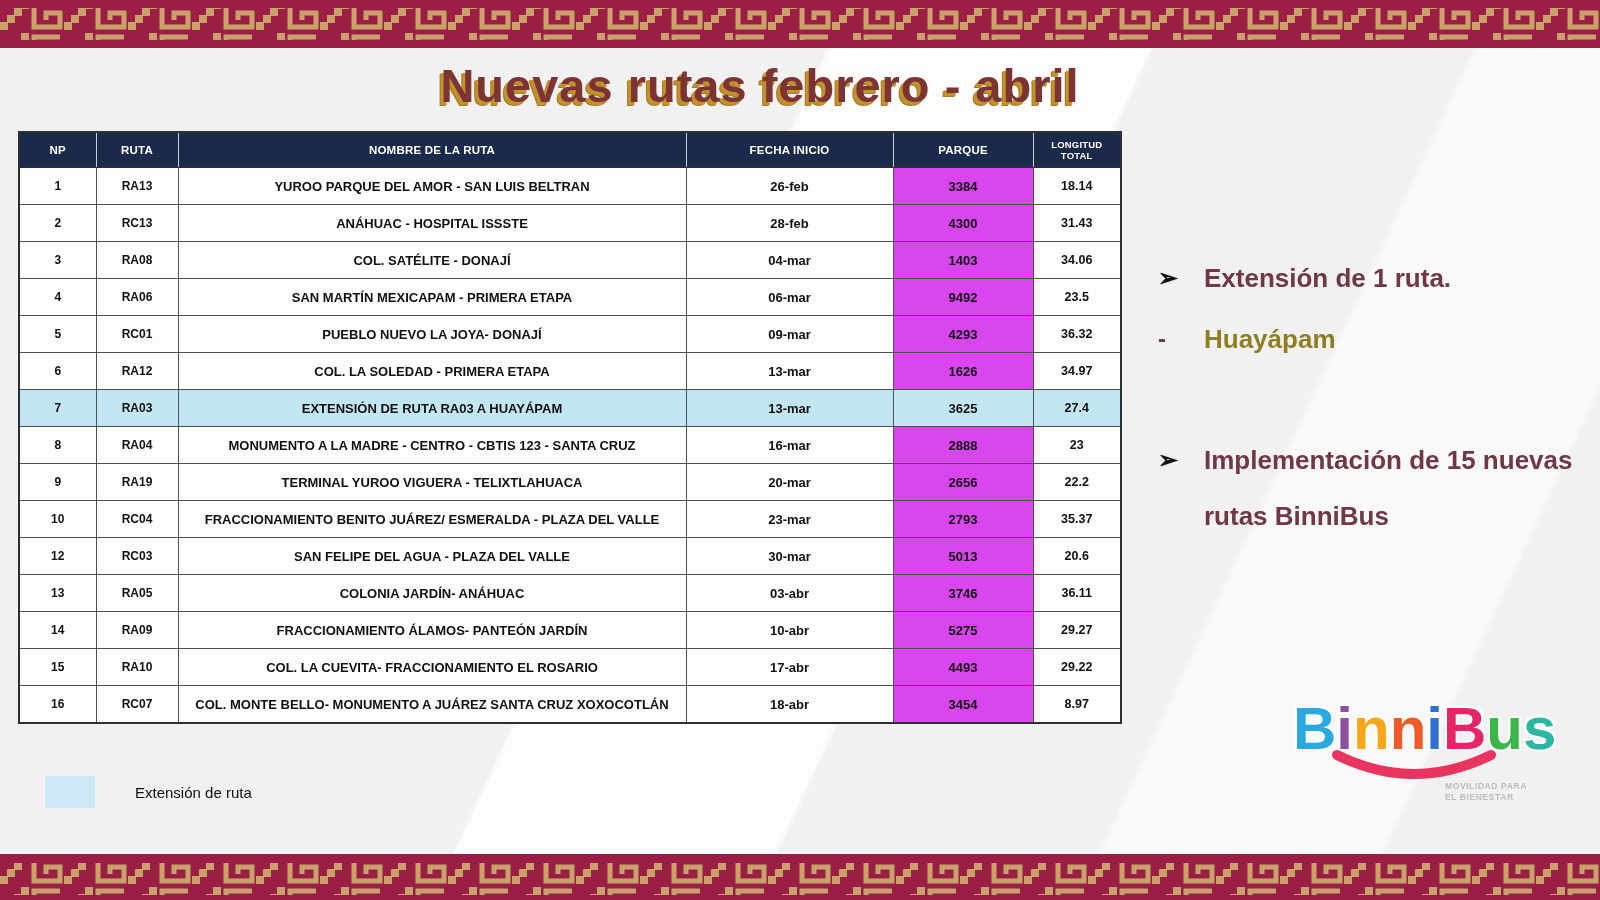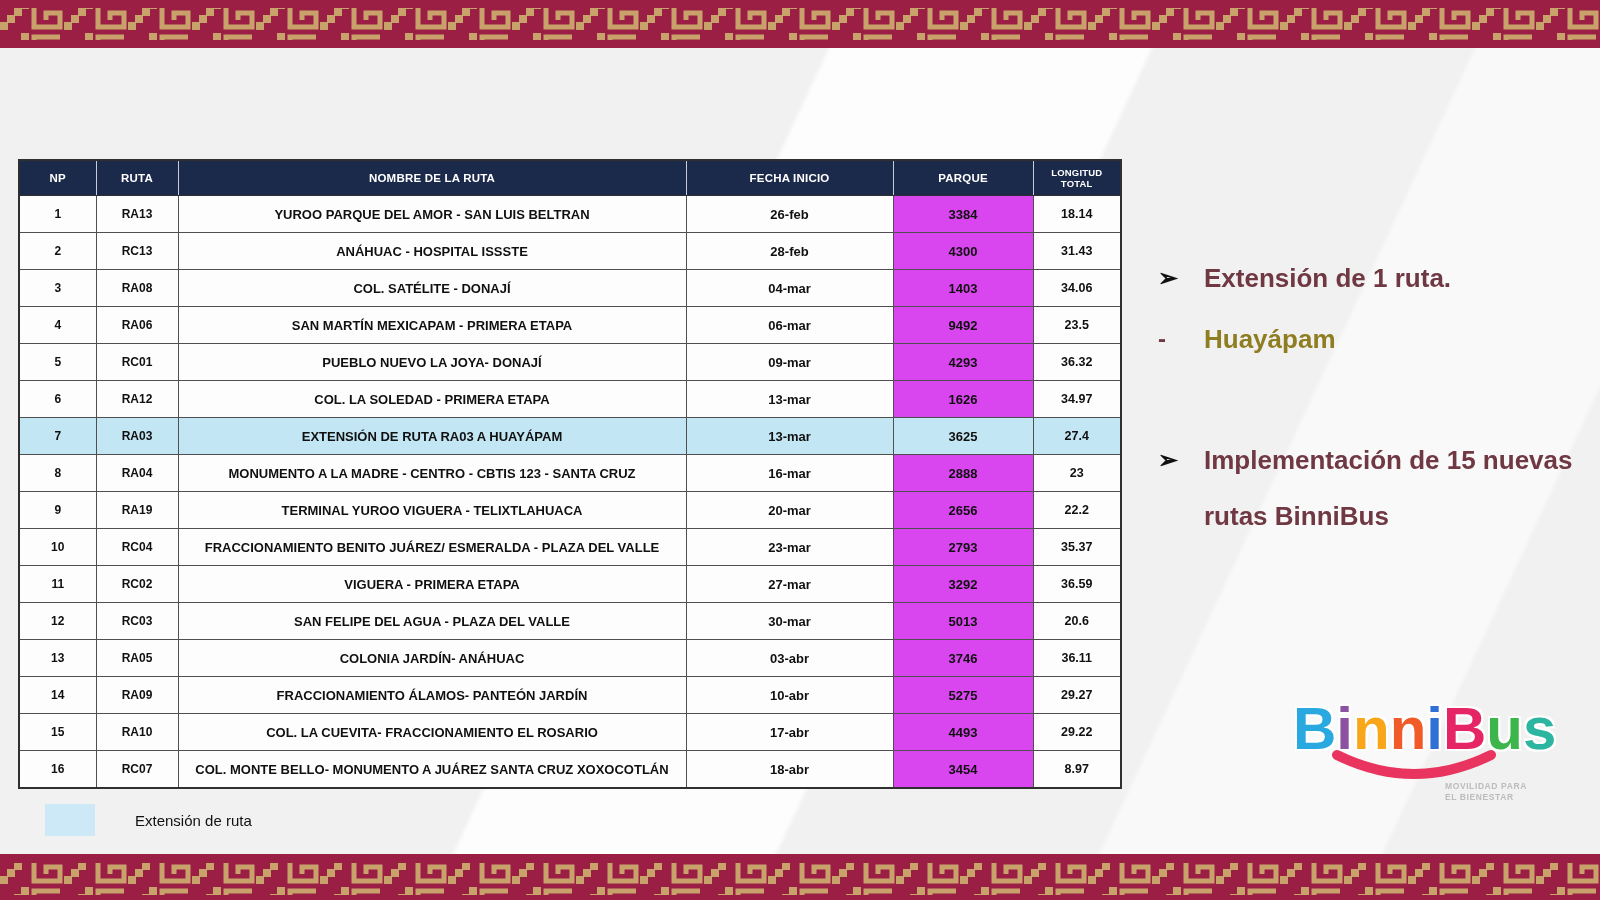--- a/index.html
+++ b/index.html
@@ -14,21 +14,21 @@
   .greca{position:absolute;left:0;width:1600px;line-height:0;}
   .greca-top{top:0;}
   .greca-bottom{bottom:0;}
 
   .title{
     position:absolute;top:58px;left:0;width:1520px;margin:0;
     text-align:center;font-size:47px;font-weight:bold;letter-spacing:1px;
     color:#7b3333;text-shadow:-3px 3px 0 #c0912c, -4px 4px 0 #a87c20;
   }
 
-  .table-wrap{position:absolute;left:18px;top:159px;width:1102px;}
+  .table-wrap{position:absolute;left:18px;top:131px;width:1102px;}
   table.routes{border-collapse:collapse;width:1102px;table-layout:fixed;
     border:2px solid #2f2f2f;background:#fdfdfd;}
   table.routes th{
     background:#1b2a4a;color:#fff;font-size:11.5px;font-weight:bold;
     height:34px;padding:0 2px;border-right:1px solid #c7ccd6;border-bottom:1px solid #2f2f2f;
     letter-spacing:.2px;
   }
   table.routes th:last-child{border-right:none;}
   table.routes td{
     height:36px;padding:0 4px;text-align:center;font-size:13px;font-weight:bold;color:#101010;
@@ -78,20 +78,21 @@
             <rect x="21" y="1" width="8" height="8"></rect>
           </g>
           <polyline points="60,5 34,5 34,27 60,27 60,13 46,13 46,20" fill="none" stroke="#c9a26b" stroke-width="5"></polyline>
         </pattern>
       </defs>
       <rect width="1600" height="48" fill="#9b1f45"></rect>
       <rect y="8" width="1600" height="32" fill="url(#greca)"></rect>
     </svg>
   </div>
 
+  <h1 class="title">Nuevas rutas febrero - abril</h1>
 
   <div class="table-wrap">
     <table class="routes">
       <colgroup>
         <col class="np">
           <col class="ruta">
           <col class="nombre">
         <col class="fecha">
           <col class="demanda">
           <col class="longitud">
@@ -181,28 +182,20 @@
           </tr>
           <tr>
             <td class="c-np">10</td>
             <td class="c-ruta">RC04</td>
             <td class="c-nombre">FRACCIONAMIENTO BENITO JUÁREZ/ ESMERALDA - PLAZA DEL VALLE</td>
             <td class="c-fecha">23-mar</td>
             <td class="c-demanda">2793</td>
             <td class="c-longitud">35.37</td>
           </tr>
           <tr>
-            <td class="c-np">11</td>
-            <td class="c-ruta">RC02</td>
-            <td class="c-nombre">VIGUERA - PRIMERA ETAPA</td>
-            <td class="c-fecha">27-mar</td>
-            <td class="c-demanda">3292</td>
-            <td class="c-longitud">36.59</td>
-          </tr>
-          <tr>
             <td class="c-np">12</td>
             <td class="c-ruta">RC03</td>
             <td class="c-nombre">SAN FELIPE DEL AGUA - PLAZA DEL VALLE</td>
             <td class="c-fecha">30-mar</td>
             <td class="c-demanda">5013</td>
             <td class="c-longitud">20.6</td>
           </tr>
           <tr>
             <td class="c-np">13</td>
             <td class="c-ruta">RA05</td>

